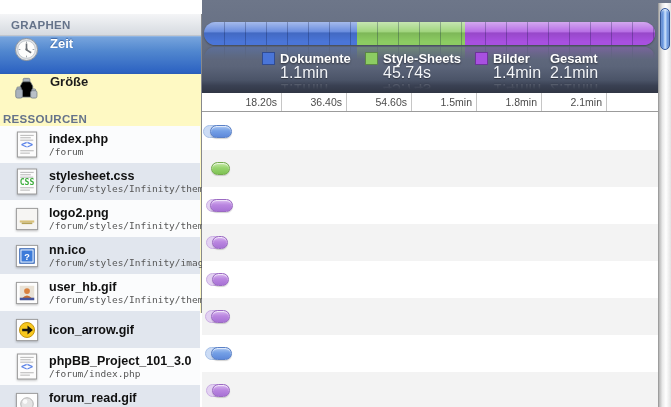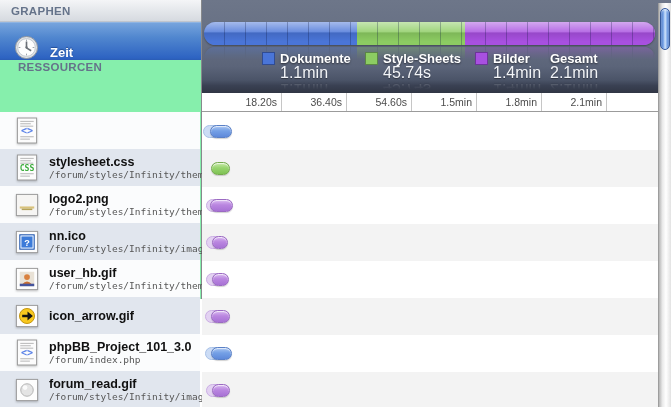--- a/index.html
+++ b/index.html
@@ -4,43 +4,43 @@
 <style>
   html,body{margin:0;padding:0;background:#fff;}
   #app{
     position:relative;width:671px;height:407px;overflow:hidden;
     font-family:"Liberation Sans",sans-serif;
     -webkit-font-smoothing:antialiased;background:#fff;
     border:0;user-select:none;
   }
   
   .sidebar{
-    position:absolute;left:0;top:0;width:202px;height:299px;
-    background:#86efac;border-right:1px solid #87898c;box-sizing:border-box;
+    position:absolute;left:0;top:14px;width:202px;height:299px;
+    background:#fef9c3;border-right:1px solid #87898c;box-sizing:border-box;
   }
   .sb-header{
     height:22px;line-height:22px;padding-left:11px;
     background:linear-gradient(180deg,#f4f5f7 0%,#e3e6ea 55%,#d6dae0 100%);
     border-bottom:1px solid #c0c5cd;
     font-size:11.5px;font-weight:bold;color:#65738a;letter-spacing:.3px;
     box-sizing:border-box;
   }
   .graph-item{
-    height:38px;display:flex;align-items:flex-end;gap:11px;padding-left:13px;
+    height:38px;display:flex;align-items:flex-start;gap:11px;padding-left:13px;
     box-sizing:border-box;cursor:default;
   }
   .graph-item.selected{
     background:linear-gradient(180deg,#79a6de 0%,#5187cf 40%,#2d63c2 95%,#2a5cb4 100%);
     box-shadow:inset 0 1px 0 #8fb4e2;
   }
   .graph-item .glabel{font-size:13px;font-weight:bold;color:#1c1c1c;}
   .graph-item.selected .glabel{color:#fff;text-shadow:0 -1px 1px rgba(0,30,90,.45);}
   .gicon{width:26px;height:26px;display:flex;align-items:center;justify-content:center;}
   .res-header{
-    height:15px;line-height:14px;padding-left:18px;
+    height:15px;line-height:14px;padding-left:3px;
     font-size:11.5px;font-weight:bold;color:#65738a;letter-spacing:.3px;
   }
   .resource-list{position:absolute;top:112px;left:0;right:1px;}
   .res-item{
     height:37px;display:flex;align-items:center;gap:9px;padding-left:13px;
     box-sizing:border-box;background:#fbfcfd;cursor:default;
   }
   .res-item.alt{background:#e1e6ee;}
   .res-icon{
     width:27px;height:27px;flex:0 0 27px;display:flex;align-items:center;justify-content:center;
@@ -139,36 +139,55 @@
                 <line x1="4.8" y1="13" x2="6.6" y2="13"></line>
                 <line x1="19.4" y1="13" x2="21.2" y2="13"></line>
               </g>
               <line x1="13" y1="13.4" x2="13" y2="6.8" stroke="#6a6f76" stroke-width="1.7"></line>
               <line x1="13" y1="13.4" x2="17.8" y2="16.4" stroke="#6a6f76" stroke-width="1.7"></line>
               <circle cx="13" cy="13" r="1.2" fill="#6a6f76"></circle>
             </svg>
           </span>
           <span class="glabel">Zeit</span>
         </div>
+        <div class="graph-item">
+          <span class="gicon">
+            <svg width="25" height="25" viewBox="0 0 26 26">
+              <g stroke="#757d87" stroke-width="0.8">
+                <rect x="9.5" y="3.5" width="7" height="3.5" rx="1.2" fill="#aab2bc"></rect>
+                <path d="M9 7 h8 l2.5 4.5 v9.5 a2 2 0 0 1 -2 2 h-9 a2 2 0 0 1 -2 -2 v-9.5 z" fill="linear"></path>
+                <rect x="3" y="12.5" width="4.5" height="3" rx="1" fill="#b2bac4"></rect>
+                <rect x="1.8" y="14.5" width="7" height="9.5" rx="2" fill="#aab3bd"></rect>
+                <rect x="18.5" y="14.5" width="4" height="2.6" rx="1" fill="#c0c7cf"></rect>
+                <rect x="17.3" y="16.3" width="6.6" height="7.7" rx="1.8" fill="#b9c0c8"></rect>
+              </g>
+            </svg>
+          </span>
+          <span class="glabel">Größe</span>
+        </div>
       </div>
     <div class="res-header">RESSOURCEN</div>
     <div class="resource-list">
         <div class="res-item">
           <span class="res-icon">
             <svg width="24" height="27" viewBox="0 0 25 28">
               <rect x="2.5" y="1" width="20" height="26" fill="#fcfcfc" stroke="#999"></rect>
               <g stroke="#b4b4b4" stroke-width="1">
                 <line x1="5.5" y1="4.5" x2="19.5" y2="4.5"></line>
                 <line x1="5.5" y1="7" x2="16.5" y2="7"></line>
                 <line x1="5.5" y1="9.5" x2="19" y2="9.5"></line>
                 <line x1="5.5" y1="20.5" x2="19.5" y2="20.5"></line>
                 <line x1="5.5" y1="23" x2="15.5" y2="23"></line>
               </g>
               <text x="12.5" y="17.5" font-size="10.5" font-weight="bold" fill="#5b83e8" text-anchor="middle" font-family="DejaVu Sans Mono,monospace">&lt;&gt;</text>
             </svg>
+          </span>
+          <span class="res-text">
+            <div class="res-name">index.php</div>
+            <div class="res-path">/forum</div>
           </span>
         </div>
         <div class="res-item alt">
           <span class="res-icon">
             <svg width="24" height="27" viewBox="0 0 25 28">
               <rect x="2.5" y="1" width="20" height="26" fill="#fcfcfc" stroke="#999"></rect>
               <g stroke="#b4b4b4" stroke-width="1">
                 <line x1="5.5" y1="4.5" x2="19.5" y2="4.5"></line>
                 <line x1="5.5" y1="7" x2="16.5" y2="7"></line>
                 <line x1="5.5" y1="9.5" x2="19" y2="9.5"></line>

